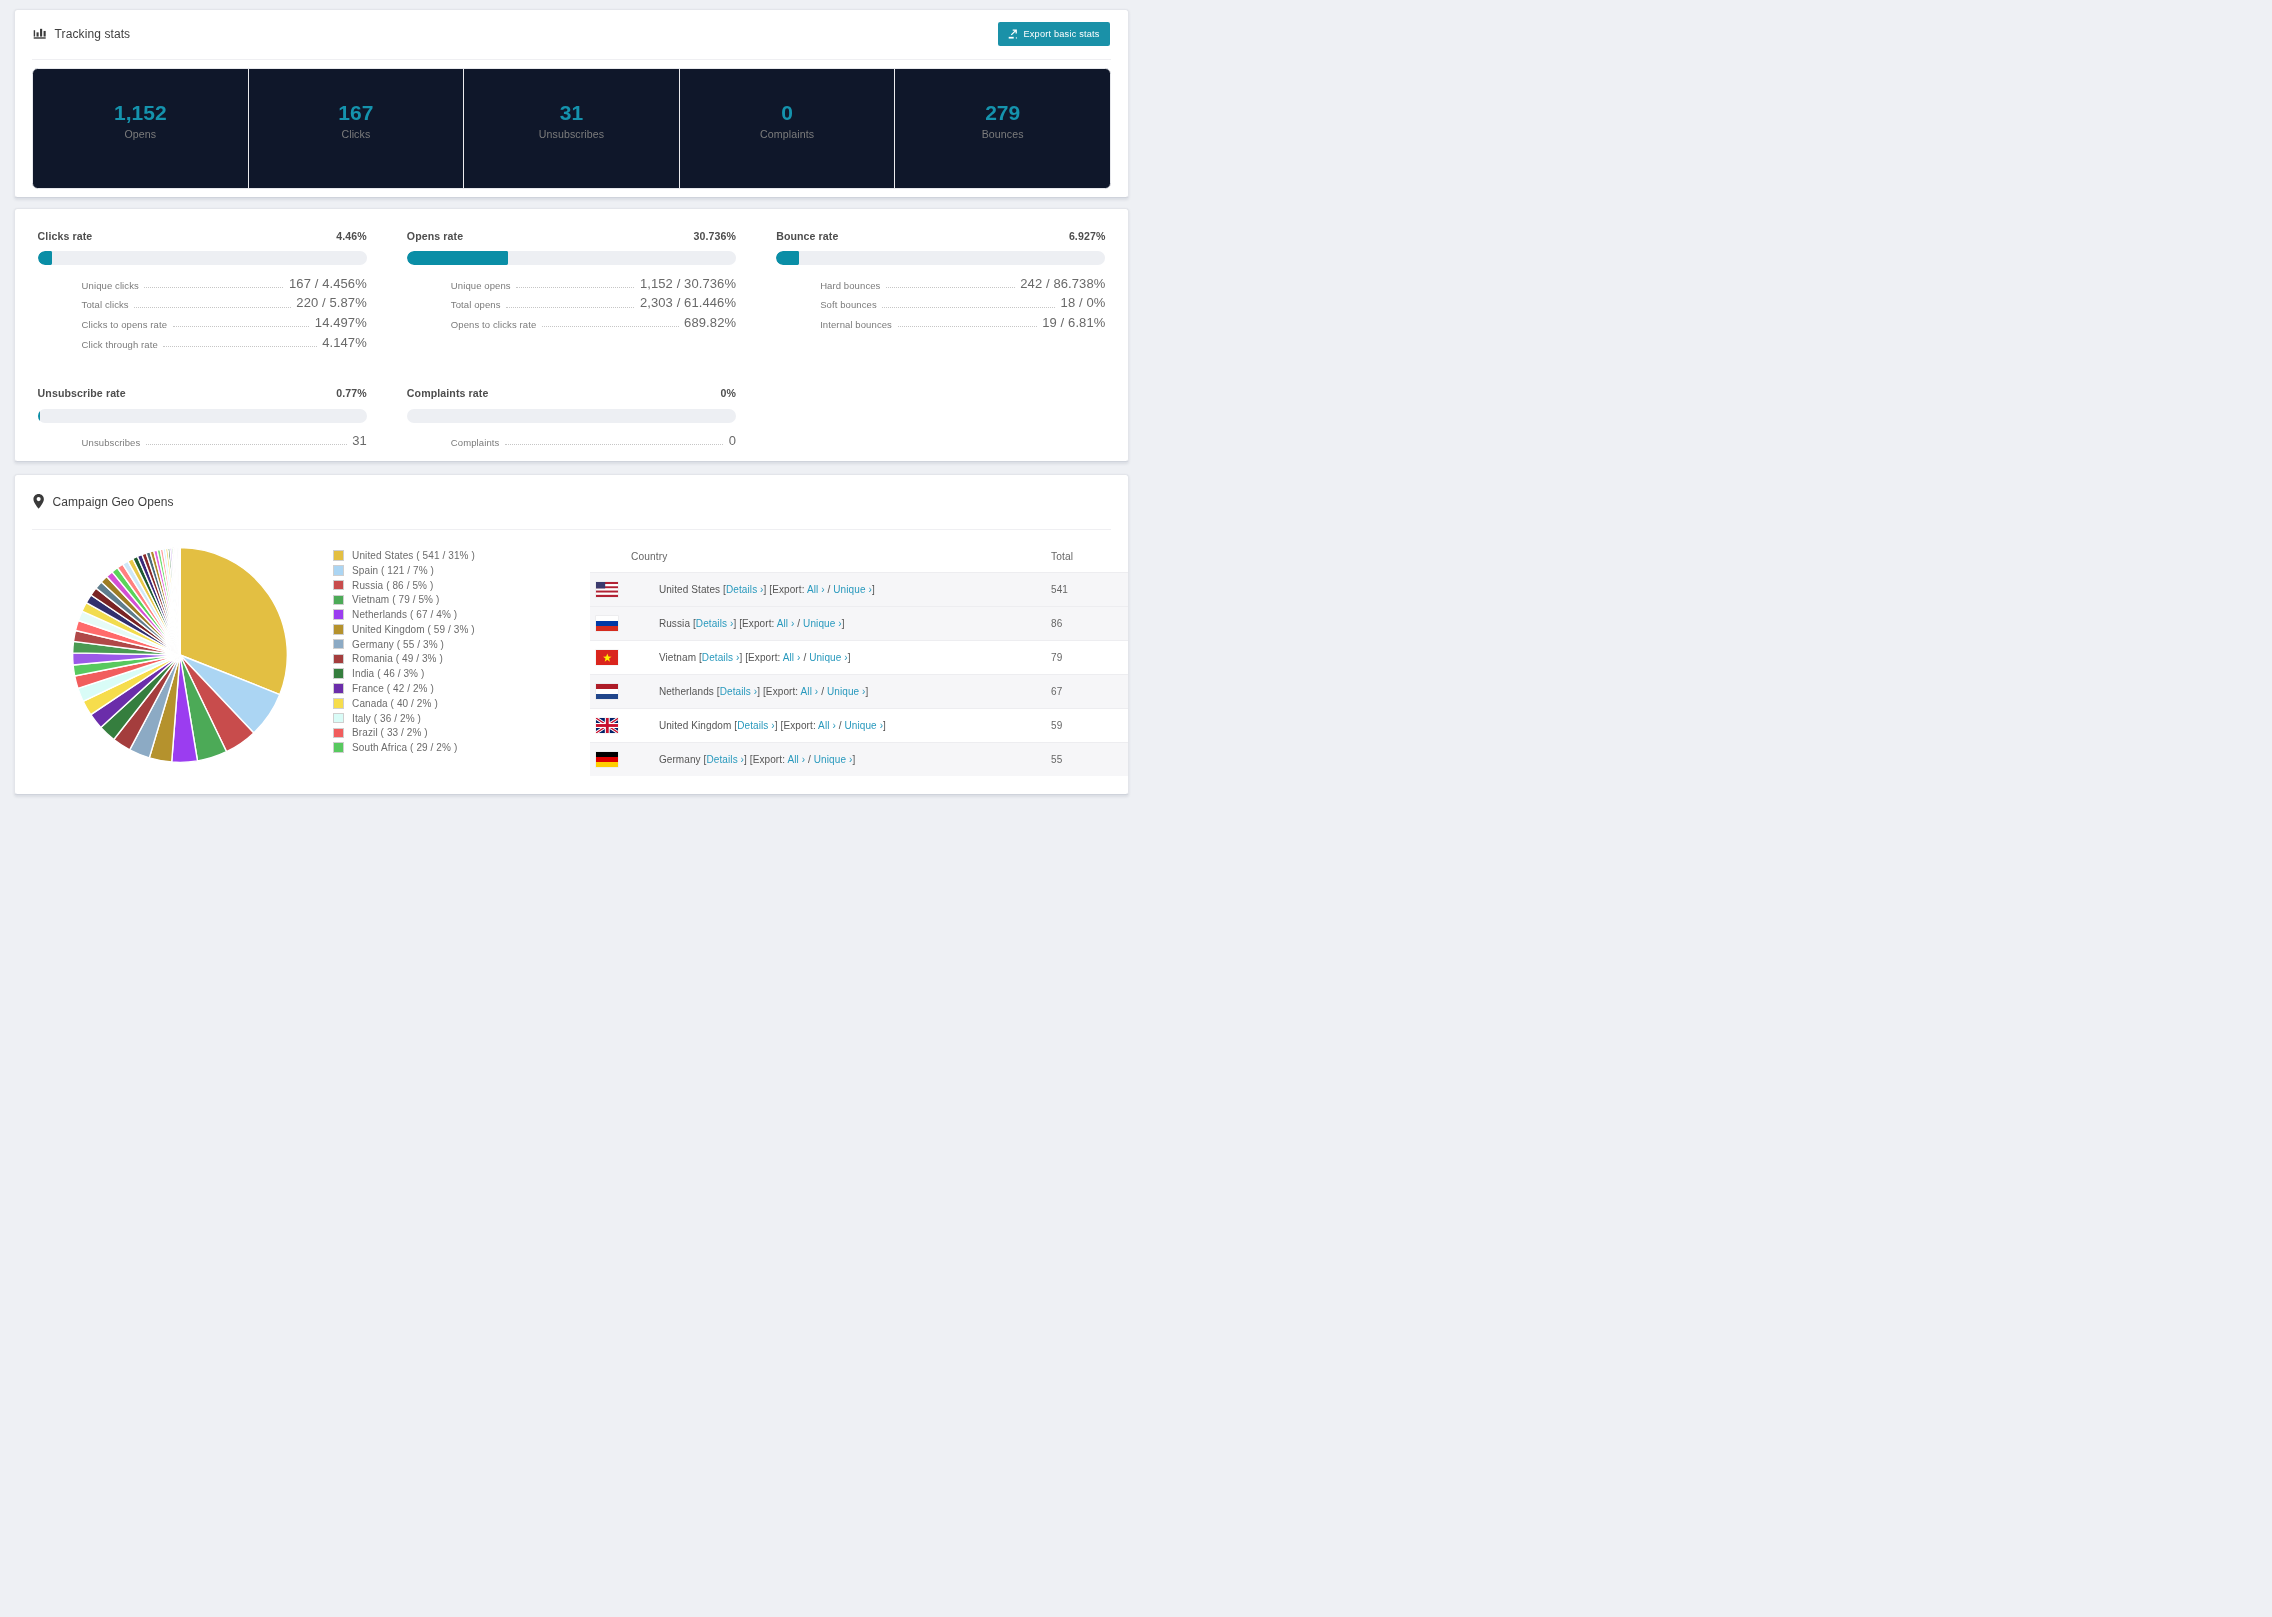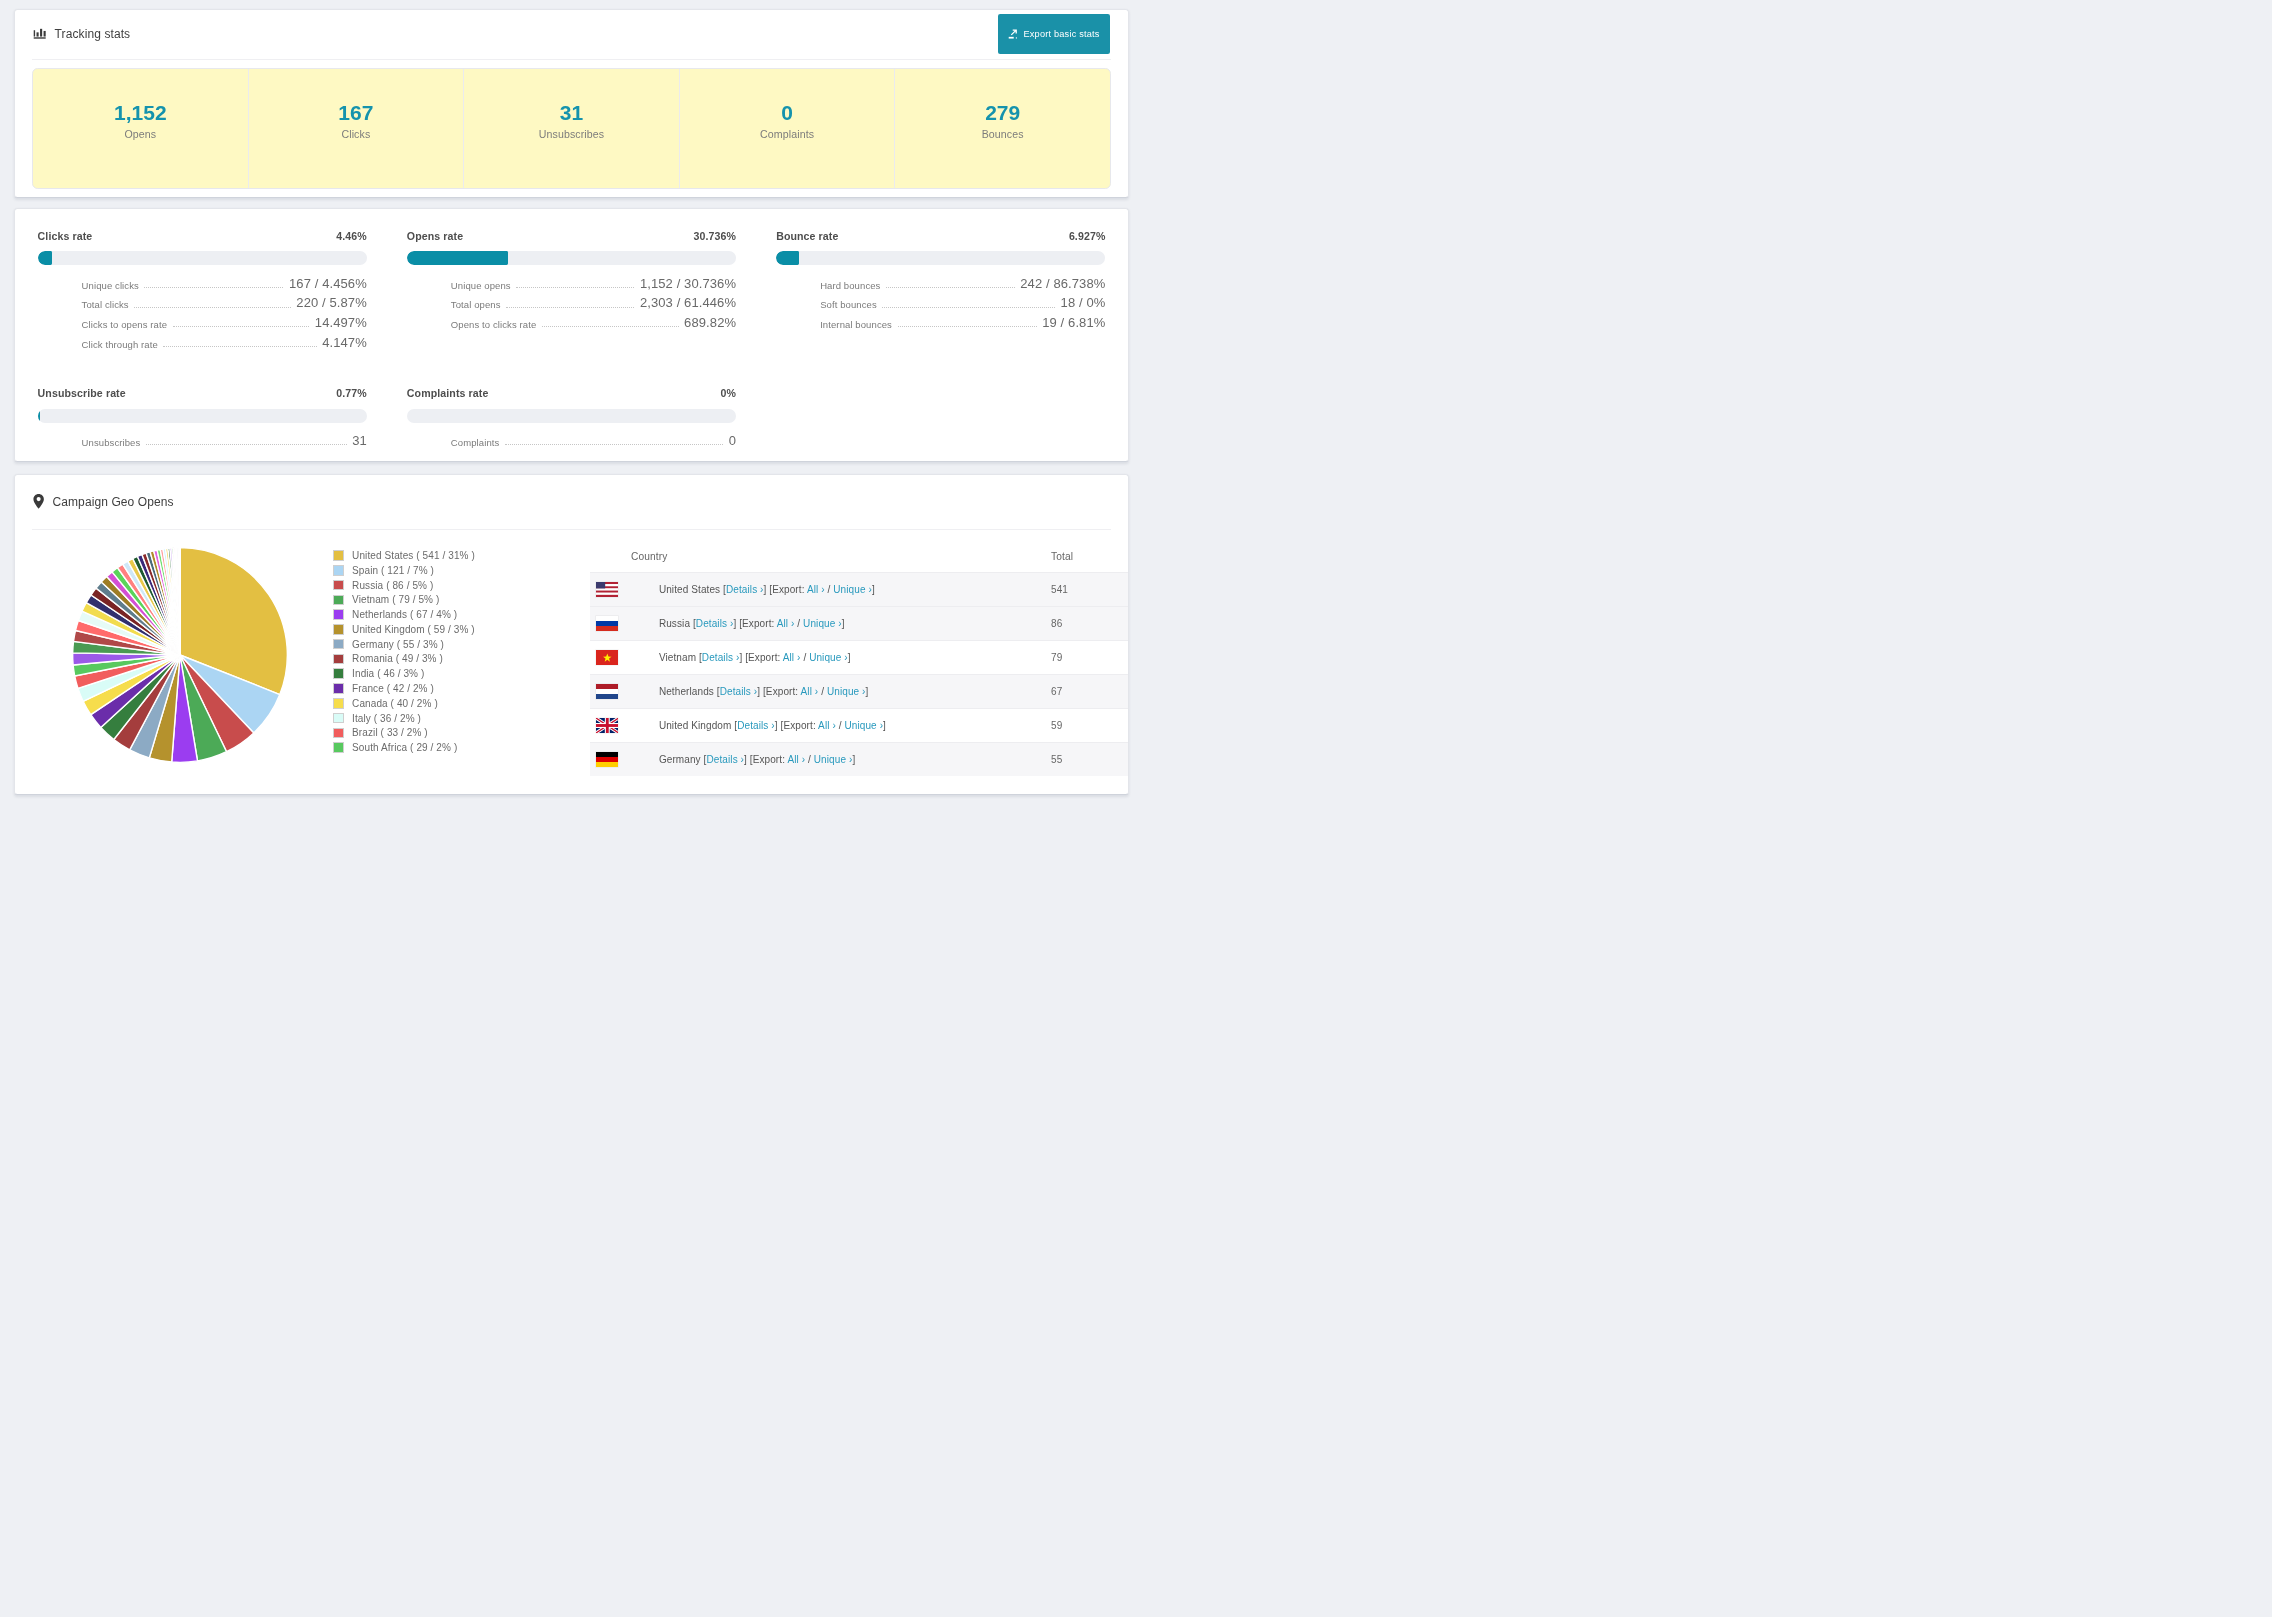--- a/index.html
+++ b/index.html
@@ -17,24 +17,24 @@
   }
   
   #card-tracking { top:8.5px; height:189px; }
   .c-header { height:49px; display:flex; align-items:center; justify-content:space-between; padding:0 18.4px; }
   .c-title-wrap { display:flex; align-items:center; gap:7.8px; }
   .c-title { font-size:12px; color:#3f3f3f; font-weight:500; }
   .c-divider { height:0.7px; background:#efeff2; margin:0 17px; }
   .btn-export {
     display:flex; align-items:center; gap:5.6px; border:none; cursor:pointer;
     background:#1a91a8; color:#fff; font-size:9.2px; letter-spacing:0.2px;
-    padding:0 10px; height:40px; border-radius:2.1px;
+    padding:0 10px; height:24px; border-radius:2.1px;
     font-family:inherit;
   }
-  .stats-box { margin:8.5px 17px 0; height:121px; border:0.7px solid #e7e8ec; border-radius:5.6px; display:flex; background:#fef9c3; }
+  .stats-box { margin:8.5px 17px 0; height:121px; border:0.7px solid #e7e8ec; border-radius:5.6px; display:flex; background:#0f172a; }
   .stat-cell { flex:1; text-align:center; padding-top:32px; }
   .stat-cell + .stat-cell { border-left:0.7px solid #ebebee; }
   .stat-value { font-size:21px; font-weight:bold; color:#1593ad; letter-spacing:0; }
   .stat-label { font-size:10.6px; color:#7c7c7c; margin-top:3.5px; }
   
   #card-rates { top:208px; height:254px; padding:21px 22.6px 0; }
   .rates-grid { display:grid; grid-template-columns:repeat(3,1fr); column-gap:40px; row-gap:31px; }
   .rate-head { display:flex; justify-content:space-between; align-items:baseline; }
   .rate-title, .rate-value { font-size:10.6px; font-weight:bold; color:#4e4e4e; }
   .rate-bar { margin-top:9.2px; height:14px; background:#edeff3; border-radius:7px; overflow:hidden; }

